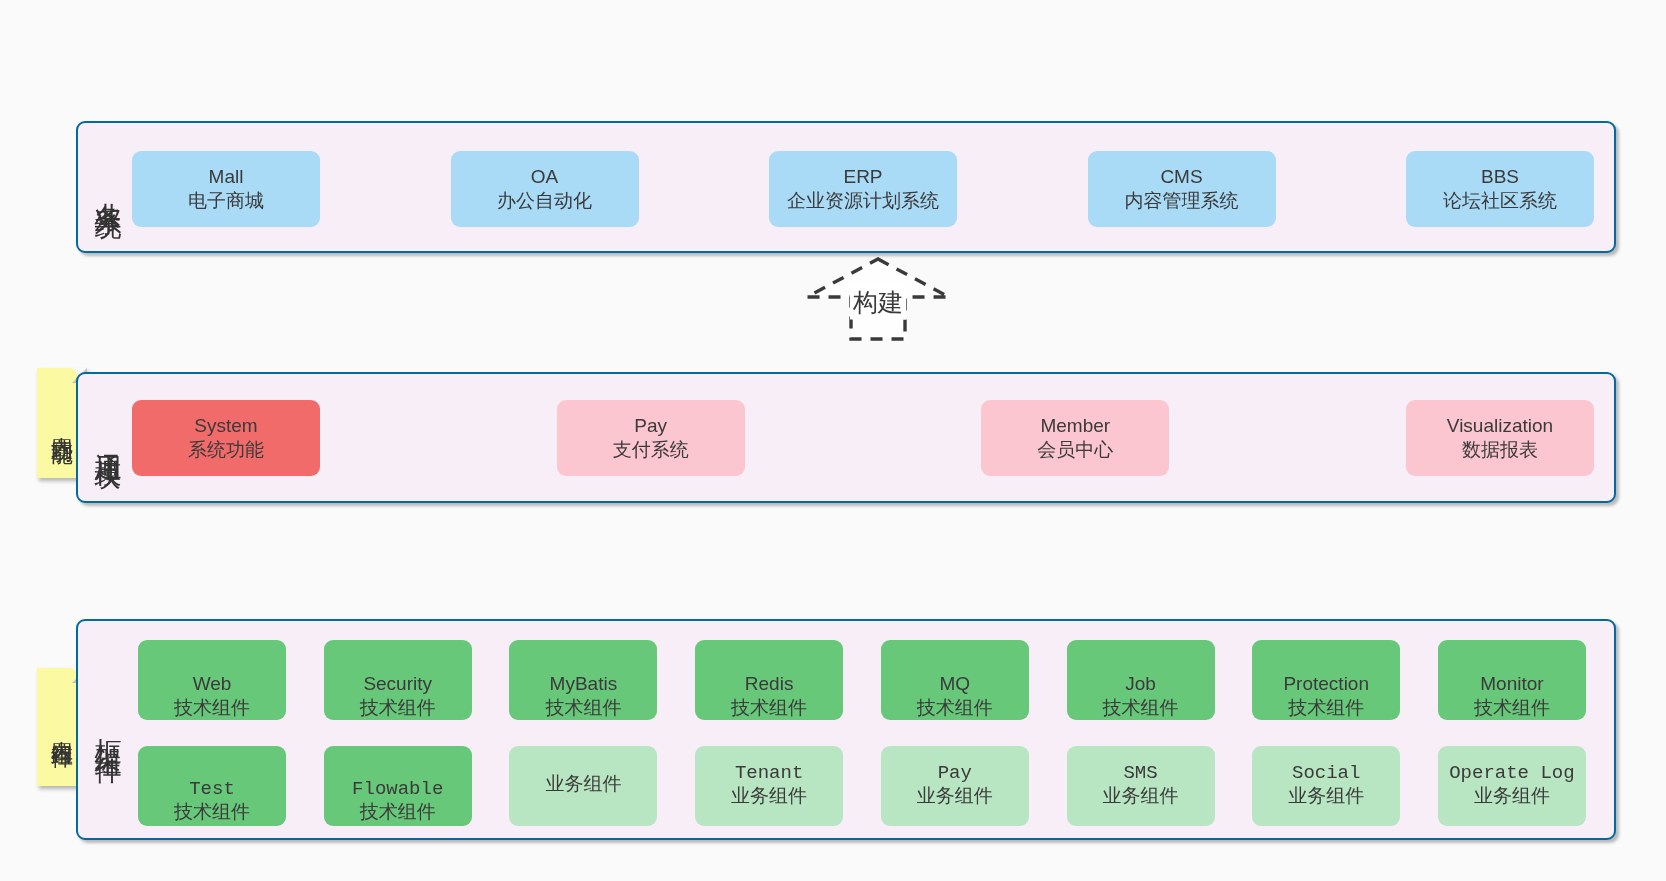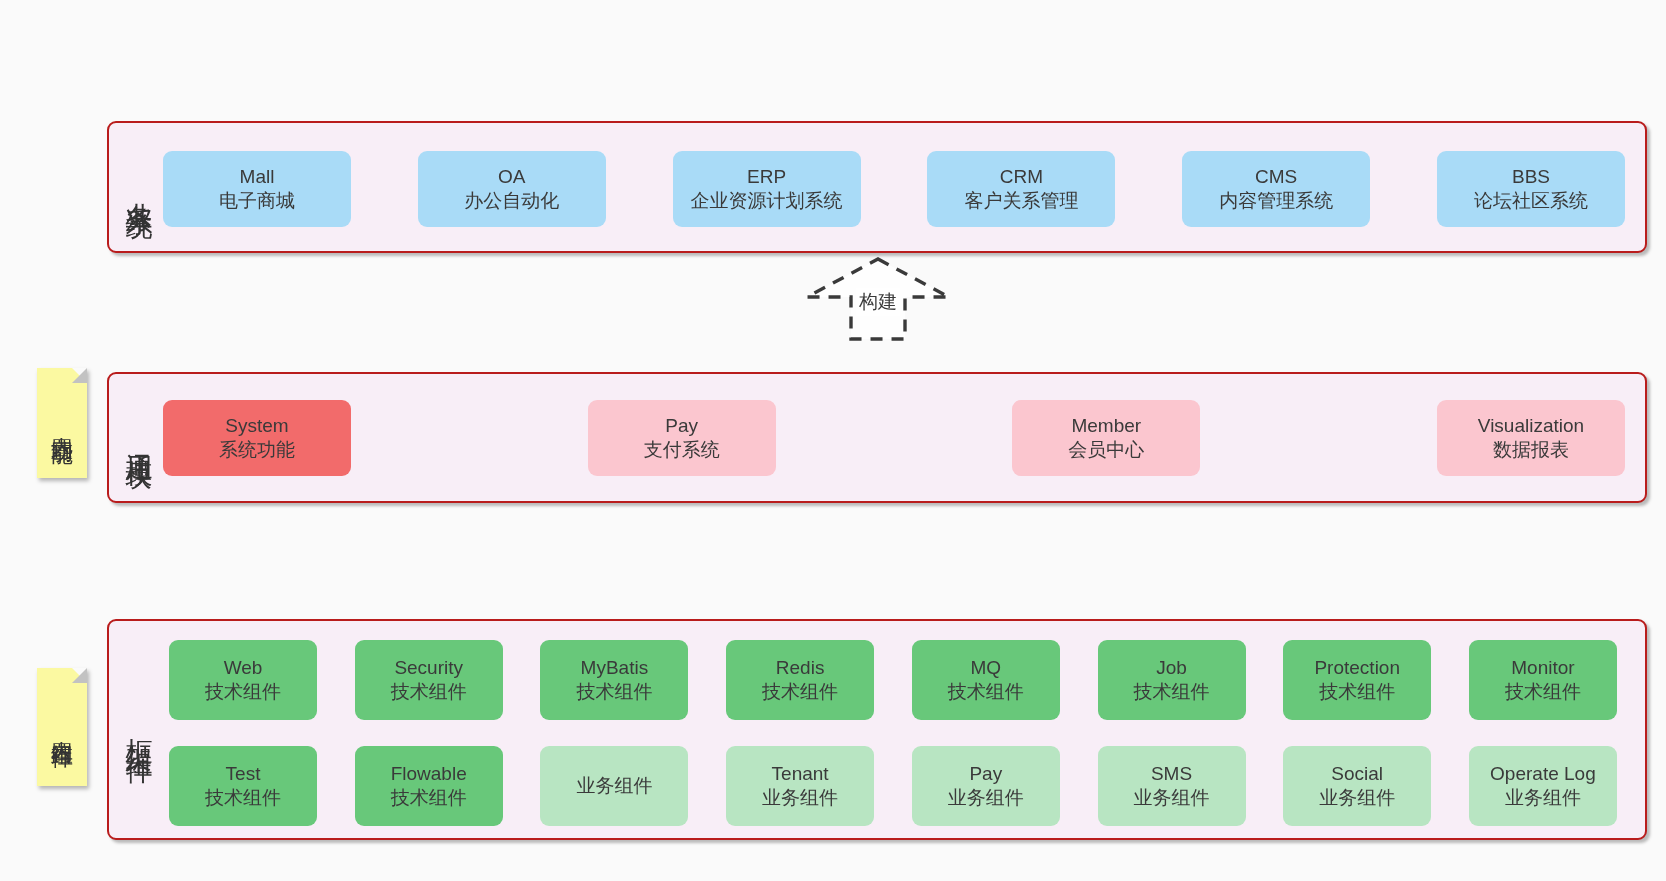--- a/index.html
+++ b/index.html
@@ -2,54 +2,54 @@
 <html><head>
 <meta charset="utf-8">
 <style>
   * { margin:0; padding:0; box-sizing:border-box; }
   html,body { background:#fafafa; }
   body { font-family:"Liberation Sans","DejaVu Sans",sans-serif; color:#3a3a3a; }
   .canvas { position:relative; width:1666px; height:881px; background:#fafafa; overflow:hidden; }
 
   
   .band {
-    position:absolute; left:107px; width:1540px;
-    background:#f8eef7; border:2px solid #b91c1c; border-radius:9px;
+    position:absolute; left:76px; width:1540px;
+    background:#f8eef7; border:2px solid #0369a1; border-radius:9px;
     box-shadow:3px 3px 3px rgba(90,90,90,.4);
   }
   #band-business   { top:121px; height:132px; }
   #band-modules    { top:372px; height:131px; }
   #band-components { top:619px; height:221px; }
 
   .band-label {
     position:absolute; left:12px; top:50%; transform:translateY(-50%);
     writing-mode:vertical-rl; text-orientation:upright;
     font-size:27px; letter-spacing:3px; color:#333; white-space:nowrap;
   }
   #band-components .band-label { letter-spacing:7px; }
 
   
   .row { position:absolute; left:54px; right:20px; display:flex; justify-content:space-between; }
   #band-business .row { top:28px; }
   #band-modules  .row { top:26px;gap:28px; }
   #band-components .row { left:60px; right:28px; }
   #band-components .row.r1 { top:19px; }
-  #band-components .row.r2 { top:125px; }
+  #band-components .row.r2 { top:125px;font-family:Liberation Mono, monospace; }
 
   .box {
     width:188px; height:76px; border-radius:9px;
     display:flex; flex-direction:column; align-items:center; justify-content:center;
     text-align:center; font-size:19px; line-height:1.26; padding:0 10px;
   }
   #band-components .box { width:148px; height:80px; }
 
   .box.blue       { background:#a9dbf7; }
   .box.red        { background:#f26b6b; }
   .box.pink       { background:#fbc6cf; }
-  .box.green      { background:#68c87a; }
+  .box.green      { background:#68c87a;justify-content:flex-end; }
   .box.lightgreen { background:#b8e5c2; }
 
   
   .note {
     position:absolute; left:37px; width:50px; background:#fbf9a1;
     box-shadow:2px 3px 4px rgba(0,0,0,.28);
   }
   #note-modules    { top:368px; height:110px; }
   #note-components { top:668px; height:118px; }
   .note::before { 
@@ -68,21 +68,21 @@
     font-size:22px; letter-spacing:2px; color:#333; white-space:nowrap;
   }
 
   
   .arrow { position:absolute; width:148px; height:86px; }
   #arrow-build     { left:804px; top:256px; }
   #arrow-implement { left:820px; top:517px; }
   .arrow svg { display:block; }
   .arrow-label {
     position:absolute; left:50%; top:46px; transform:translate(-50%,-50%);
-    background:#ffffff; padding:1px 3px; font-size:19px; color:#3a3a3a; white-space:nowrap;
+    background:#ffffff; padding:1px 3px; font-size:25px; color:#3a3a3a; white-space:nowrap;
   }
 </style>
 </head>
 <body>
 
 <div class="canvas">
 
   <div class="band" id="band-business">
     <div class="band-label">业务系统</div>
     <div class="row">
@@ -90,24 +90,20 @@
         <div>Mall</div>
         <div>电子商城</div>
       </div>
       <div class="box blue">
         <div>OA</div>
         <div>办公自动化</div>
       </div>
       <div class="box blue">
         <div>ERP</div>
         <div>企业资源计划系统</div>
-      </div>
-      <div class="box blue">
-        <div>CRM</div>
-        <div>客户关系管理</div>
       </div>
       <div class="box blue">
         <div>CMS</div>
         <div>内容管理系统</div>
       </div>
       <div class="box blue">
         <div>BBS</div>
         <div>论坛社区系统</div>
       </div>
     </div>

